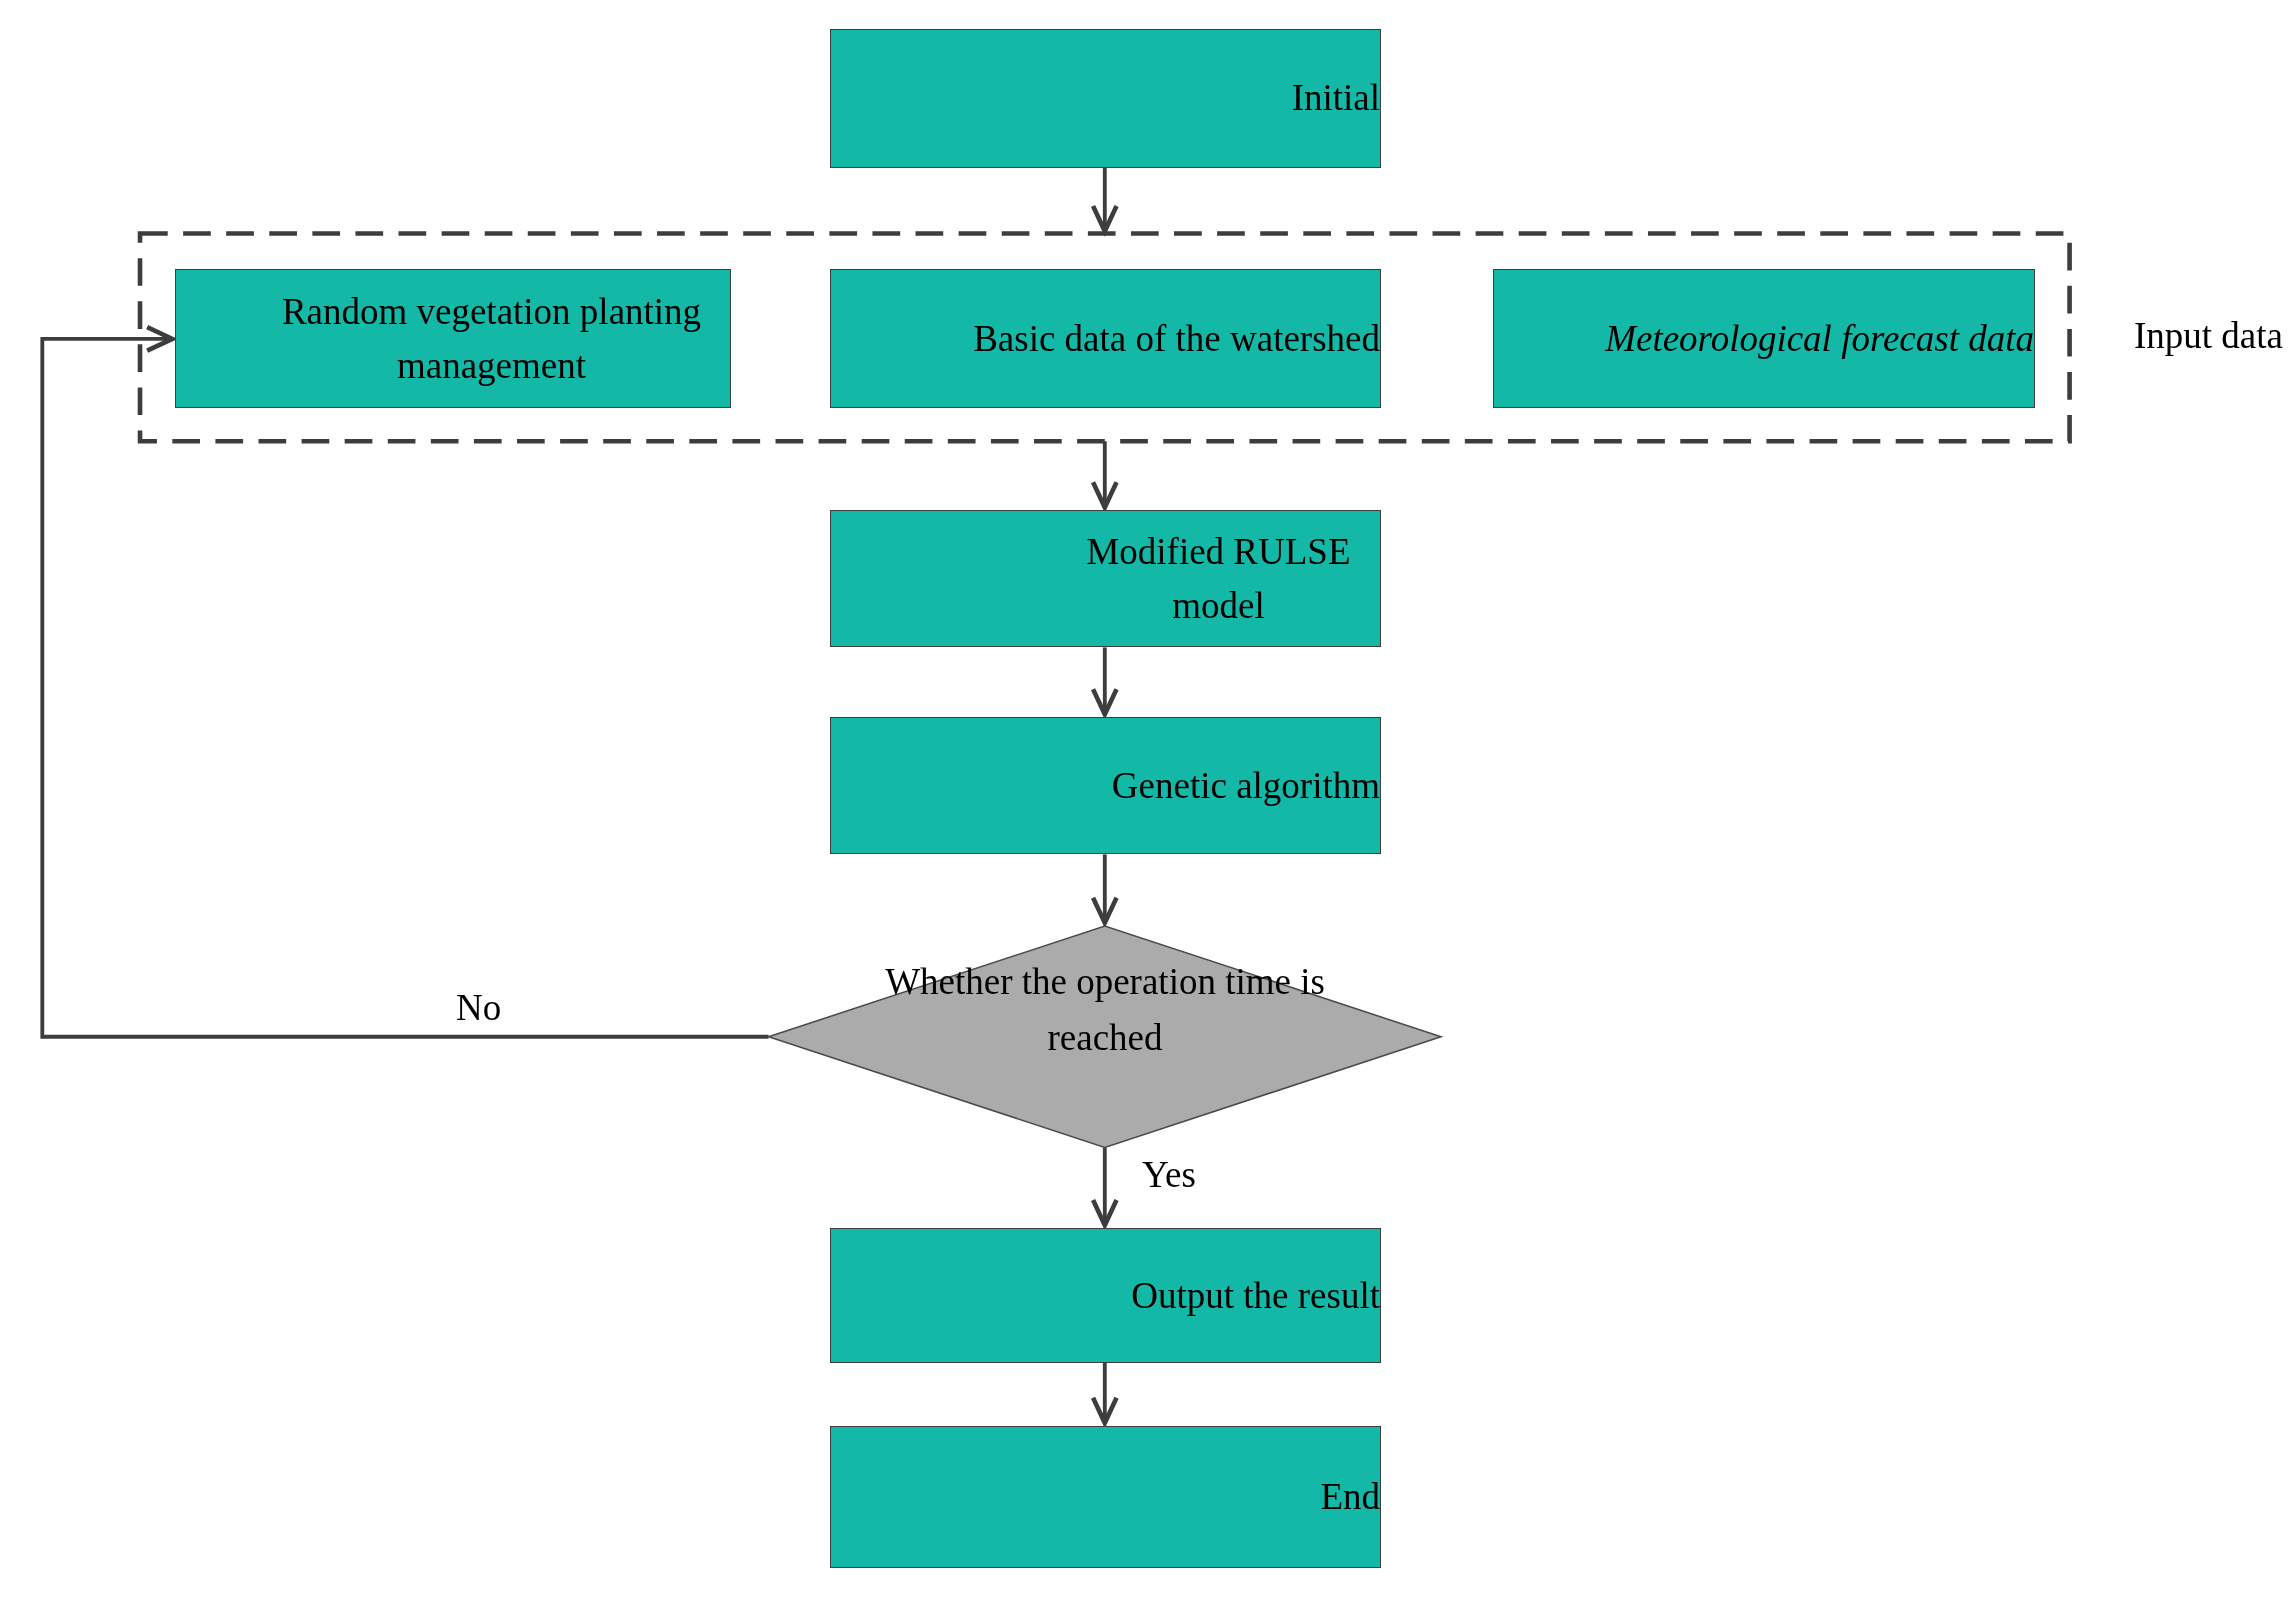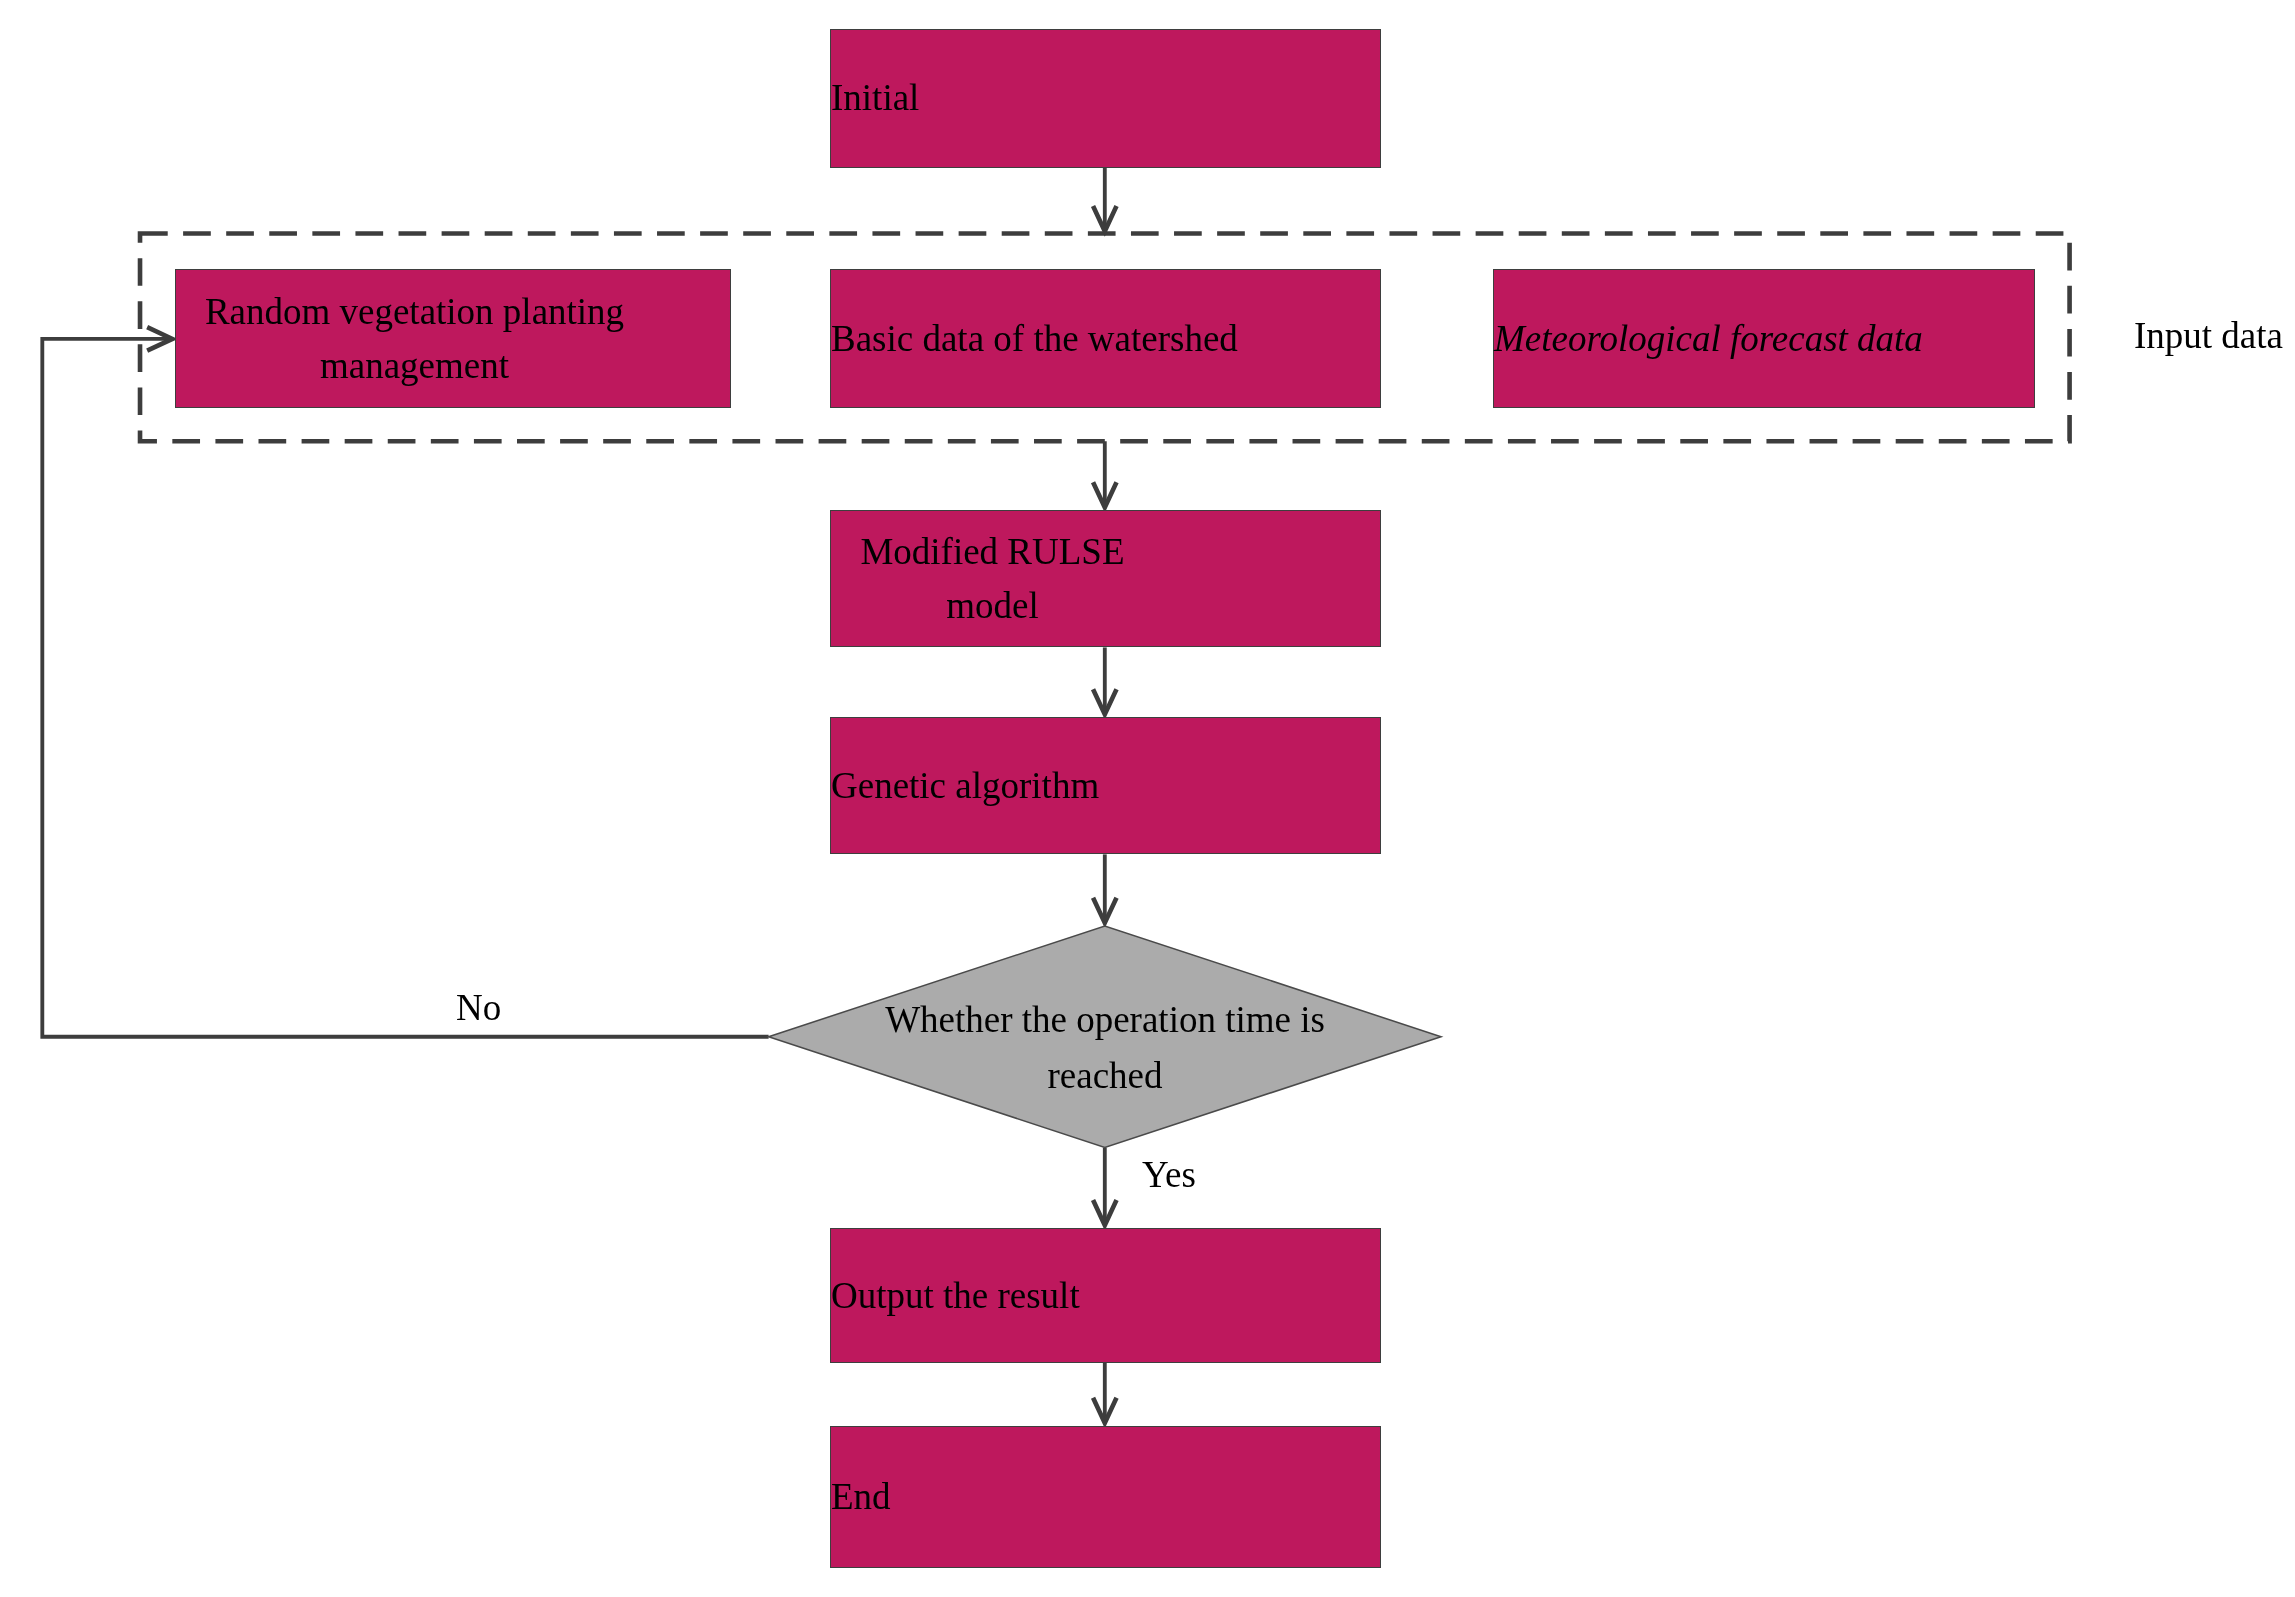--- a/index.html
+++ b/index.html
@@ -17,46 +17,46 @@
   }
   svg.wires {
     position: absolute;
     left: 0;
     top: 0;
     width: 2295px;
     height: 1598px;
   }
   .node {
     position: absolute;
-    background: #be185d;
+    background: #14b8a6;
     border: 1.5px solid #3e3e3e;
     box-sizing: border-box;
     display: flex;
     align-items: center;
-    justify-content: flex-start;
+    justify-content: flex-end;
     text-align: center;
     font-size: 37px;
     line-height: 1.45;
   }
   .node .lbl { display: inline-block; }
   .node .lbl.w620 { max-width: 477px; }
   .node .lbl.w420 { max-width: 323px; }
   .diamond-label {
     position: absolute;
     left: 828px;
     top: 954px;
     width: 554px;
     display: flex;
     align-items: center;
     justify-content: center;
     text-align: center;
     font-size: 37px;
     line-height: 1.5;
   }
-  .diamond-label .lbl { display: inline-block; max-width: 446px; margin-top: 38px; }
+  .diamond-label .lbl { display: inline-block; max-width: 446px; }
   .floating-label {
     position: absolute;
     font-size: 37px;
     white-space: nowrap;
   }
   #lbl-input-data { left: 2087px; top: 314px; margin-left: 47px; }
   #lbl-yes        { left: 1142px; top: 1153px; }
   #lbl-no         { left: 456px;  top: 974px; margin-top: 12px; }
 
   #node-initial   { left: 830px; top: 28.5px;   width: 551px; height: 139px; }

